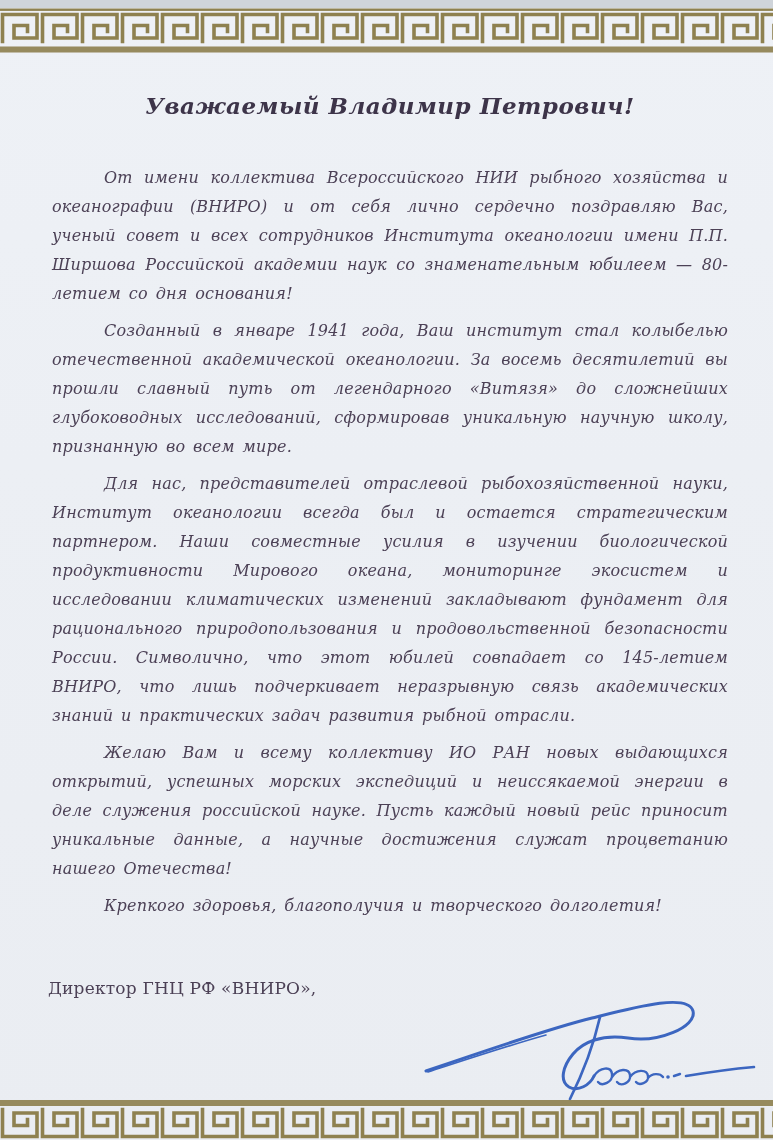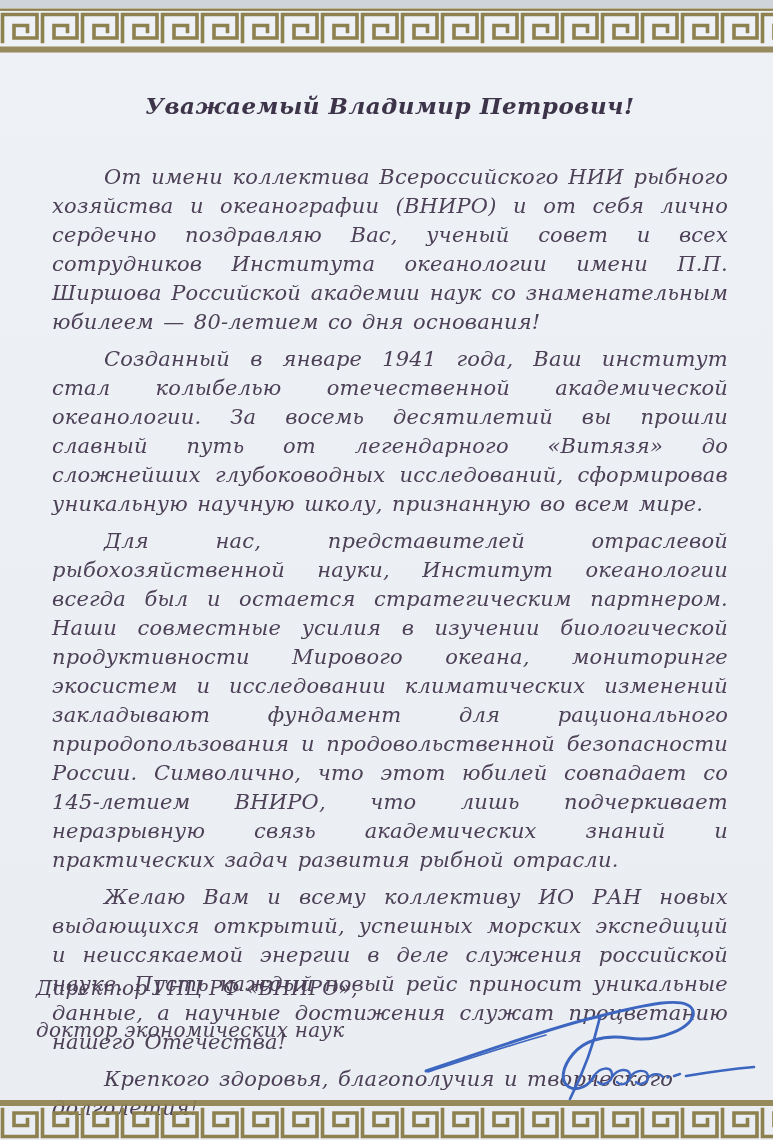--- a/index.html
+++ b/index.html
@@ -28,31 +28,31 @@
     position:absolute;left:52px;right:45px;top:84px;
   }
   .salutation{
     font-size:23px;font-weight:700;font-style:italic;
     color:var(--ink-dark);
     text-align:center;margin:0 0 44px 0;
     letter-spacing:.5px;
   }
   .body-text p{
     margin:0 0 8px 0;
-    font-size:21px;font-style:italic;
+    font-size:16px;font-style:italic;
     line-height:29px;
     text-align:justify;
     text-indent:52px;
     letter-spacing:.2px;
     word-spacing:2.5px;
   }
   .body-text p:last-child{text-align:left;}
   .sig-block{
-    position:absolute;left:36px;right:46px;top:966px;
-    font-size:20px;font-style:italic;line-height:29px;
+    position:absolute;left:48px;right:46px;top:966px;
+    font-size:17px;line-height:29px;
     letter-spacing:.2px;
   }
   .sig-row{
     display:flex;justify-content:space-between;align-items:baseline;
     margin-top:13px;
   }
   .sig-name{white-space:nowrap;}
   .signature-svg{
     position:absolute;left:420px;top:983px;
     pointer-events:none;
@@ -97,21 +97,20 @@
       <p>Созданный в январе 1941 года, Ваш институт стал колыбелью отечественной академической океанологии. За восемь десятилетий вы прошли славный путь от легендарного «Витязя» до сложнейших глубоководных исследований, сформировав уникальную научную школу, признанную во всем мире.</p>
       <p>Для нас, представителей отраслевой рыбохозяйственной науки, Институт океанологии всегда был и остается стратегическим партнером. Наши совместные усилия в изучении биологической продуктивности Мирового океана, мониторинге экосистем и исследовании климатических изменений закладывают фундамент для рационального природопользования и продовольственной безопасности России. Символично, что этот юбилей совпадает со 145-летием ВНИРО, что лишь подчеркивает неразрывную связь академических знаний и практических задач развития рыбной отрасли.</p>
       <p>Желаю Вам и всему коллективу ИО РАН новых выдающихся открытий, успешных морских экспедиций и неиссякаемой энергии в деле служения российской науке. Пусть каждый новый рейс приносит уникальные данные, а научные достижения служат процветанию нашего Отечества!</p>
       <p>Крепкого здоровья, благополучия и творческого долголетия!</p>
     </div>
   </div>
 
   <div class="sig-block">
     <div>Директор ГНЦ РФ «ВНИРО»,</div>
     <div class="sig-row">
-      <div>доктор экономических наук</div>
     </div>
   </div>
 
   <svg id="signatureSvg" class="signature-svg" width="340" height="115" viewBox="0 0 340 115">
       <g fill="none" stroke="#3c66c0" stroke-linecap="round" stroke-linejoin="round">
         <path d="M6,80 C70,58 135,36 172,27 C216,16 268,2 273,20 C277,36 238,52 208,47 C182,43 163,51 153,63 C143,75 139,90 149,96 C158,101 170,94 174,85" stroke-width="3"></path>
         <path d="M8,81 C48,68 90,54 126,44" stroke-width="1.6"></path>
         <path d="M180,26 C174,52 162,84 150,108" stroke-width="2.7"></path>
         <path d="M174,85 C180,76 191,75 192,83 C193,91 182,96 178,91 M192,86 C198,77 209,77 210,84 C211,92 201,96 197,91 M210,86 C216,78 227,78 228,85 C229,92 219,95 216,91 M228,87 C232,82 240,82 243,86" stroke-width="2.4"></path>
         <circle cx="248" cy="86" r="1.8" fill="#3c66c0" stroke="none"></circle>

